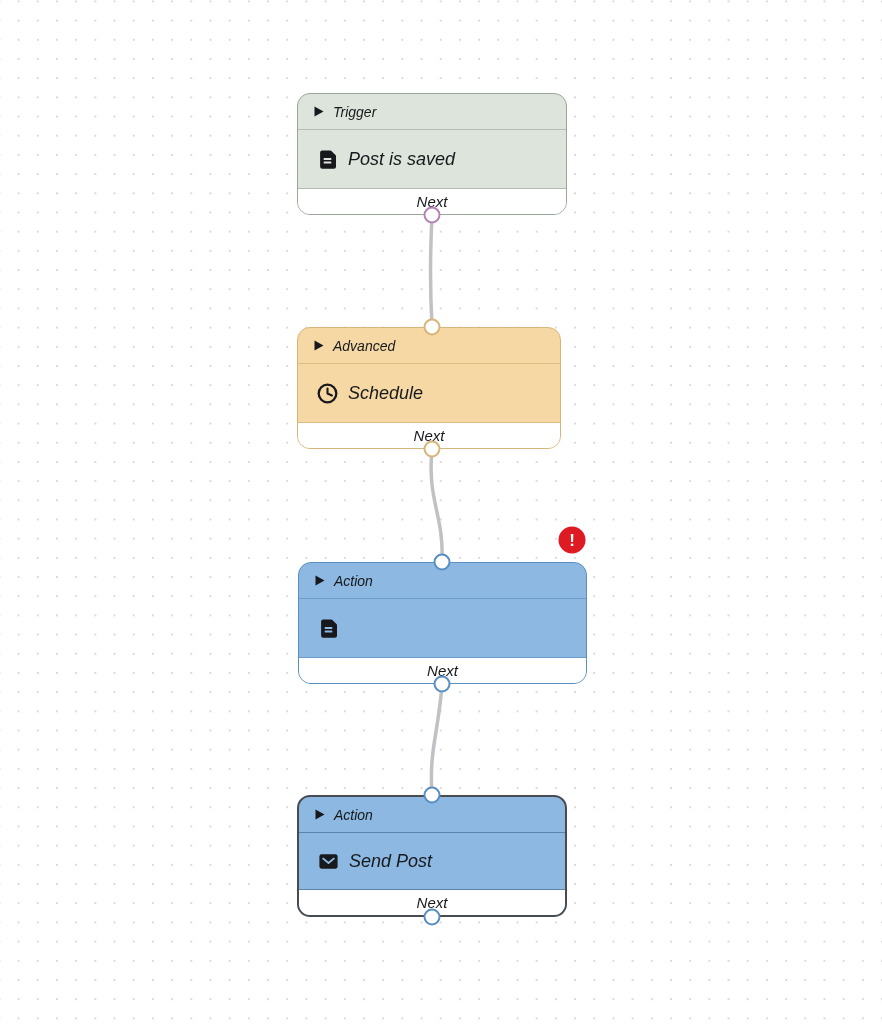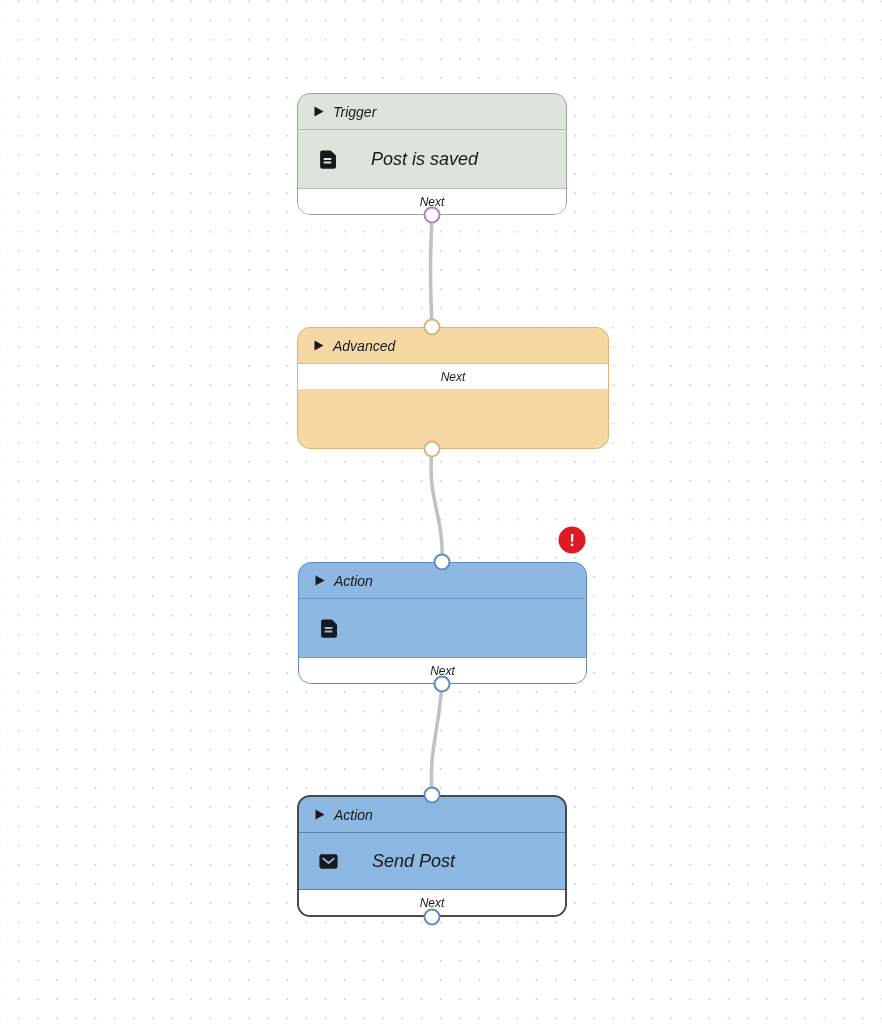--- a/index.html
+++ b/index.html
@@ -50,32 +50,32 @@
     align-items: center;
     gap: 9px;
     padding: 0 16px;
     border-bottom: 1px solid var(--divider);
     font-size: 14px;
   }
   .node-body {
     flex: 1;
     display: flex;
     align-items: center;
-    gap: 32px;
+    gap: 9px;
     padding: 0 18px;
     border-bottom: 1px solid var(--divider);
     font-size: 18px;
   }
   .node-footer {
     flex: 0 0 25px;
     background: #ffffff;
     display: flex;
     align-items: center;
     justify-content: center;
-    font-size: 12px;
+    font-size: 15px;
   }
   .icon { display: flex; align-items: center; }
   .port {
     position: absolute;
     width: 17px;
     height: 17px;
     box-sizing: border-box;
     border-radius: 50%;
     background: #ffffff;
     border: 2.5px solid #999;
@@ -125,28 +125,37 @@
           <rect x="8" y="14.2" width="8" height="2.1" rx="0.6" fill="var(--fill)"></rect>
         </svg>
       </span>
       <span>Post is saved</span>
     </div>
     <div class="node-footer">
       <span>Next</span>
     </div>
   </div>
 
-  <div class="node" style="left: 297px; top: 327px; width: 312px; height: 122px; --fill: #f5d8a4; --border: #d7b67a; --divider: #ddbe85;">
+  <div class="node" style="left: 297px; top: 327px; width: 264px; height: 122px; --fill: #f5d8a4; --border: #d7b67a; --divider: #ddbe85;">
     <div class="node-header">
       <span class="icon">
         <svg width="10" height="11" viewBox="0 0 10 11">
             <path d="M0.5 0.5 L9.5 5.5 L0.5 10.5 Z" fill="#17191c"></path>
           </svg>
       </span>
       <span>Advanced</span>
+    </div>
+    <div class="node-body">
+      <span class="icon">
+        <svg width="23" height="23" viewBox="0 0 24 24">
+          <circle cx="12" cy="12" r="9.2" fill="none" stroke="#17191c" stroke-width="2.4"></circle>
+          <path d="M12 6.8 V12 l4.6 2.1" fill="none" stroke="#17191c" stroke-width="2.2" stroke-linecap="round" stroke-linejoin="round"></path>
+        </svg>
+      </span>
+      <span>Schedule</span>
     </div>
     <div class="node-footer">
       <span>Next</span>
     </div>
   </div>
 
   <div class="node" style="left: 298px; top: 562px; width: 289px; height: 122px; --fill: #8cb8e1; --border: #5a8fc2; --divider: #6b9cca;">
     <div class="node-header">
       <span class="icon">
         <svg width="10" height="11" viewBox="0 0 10 11">

